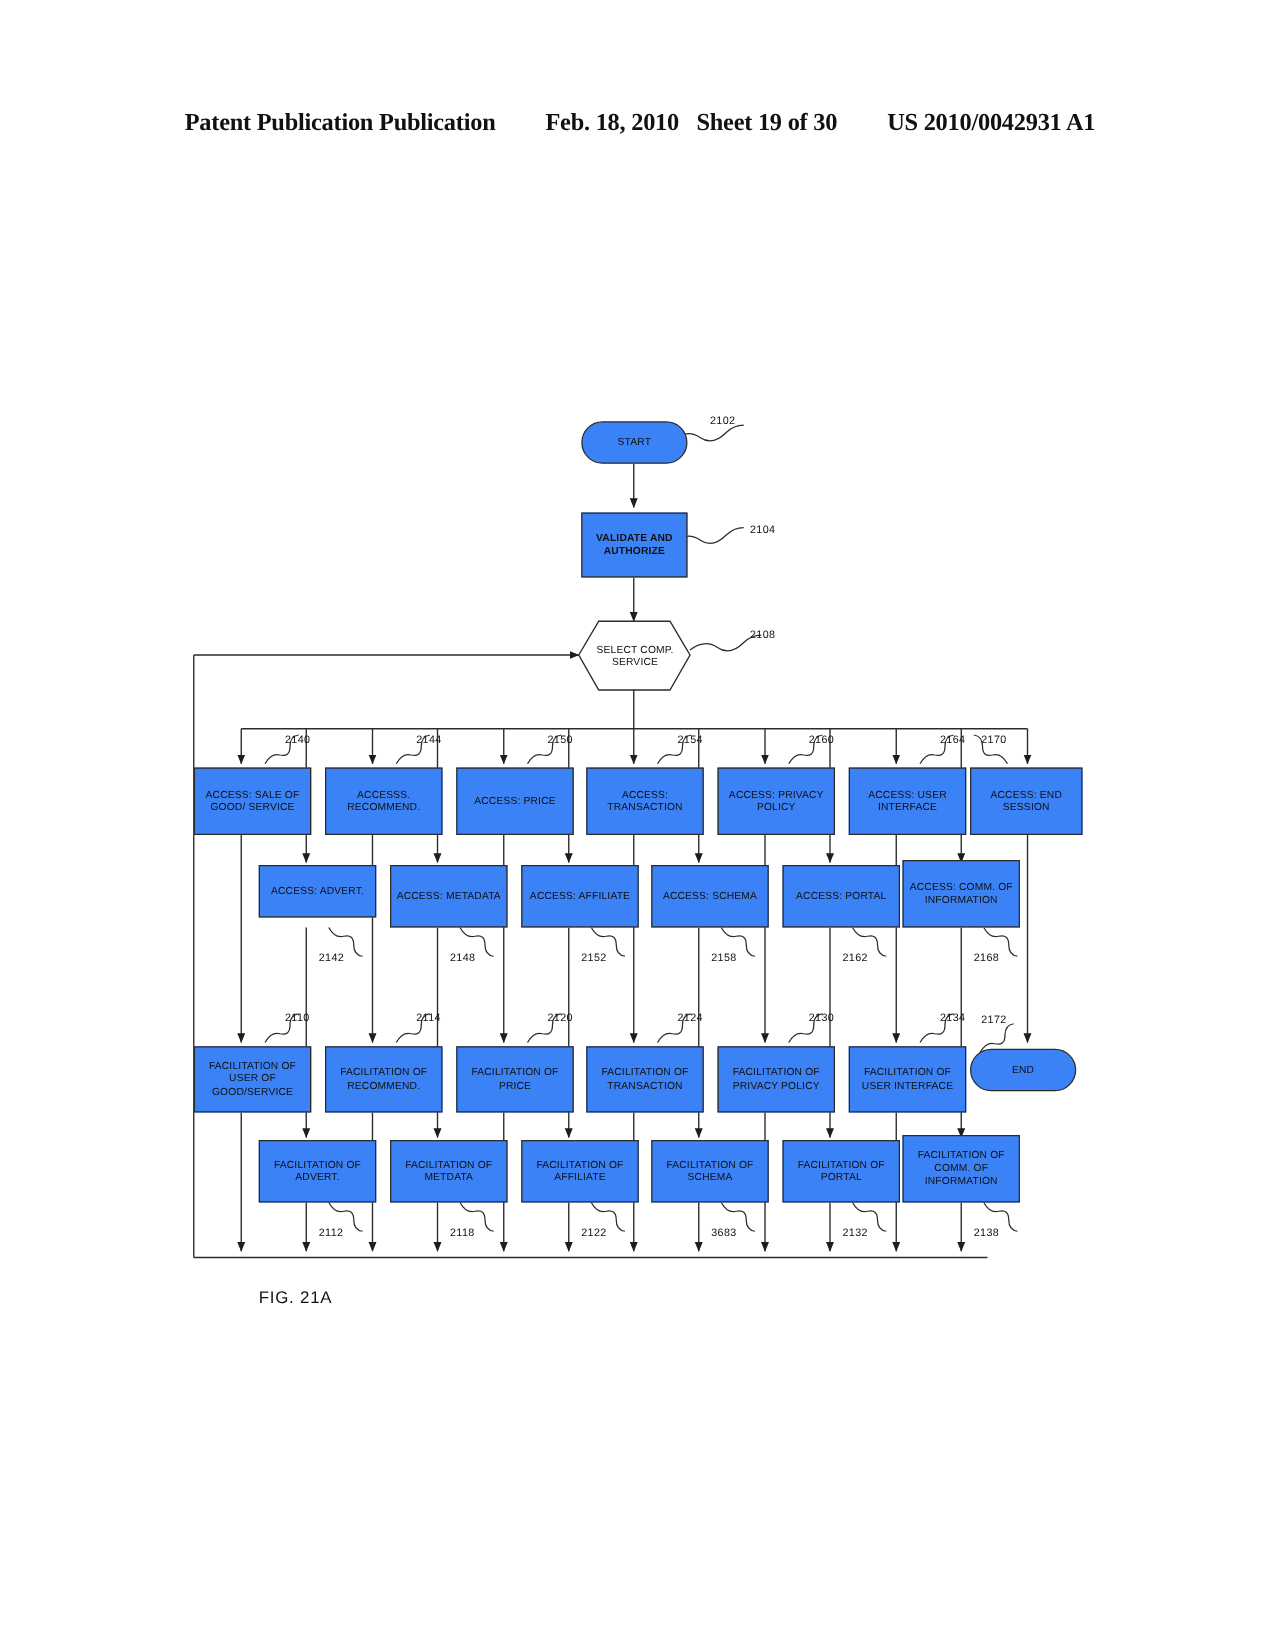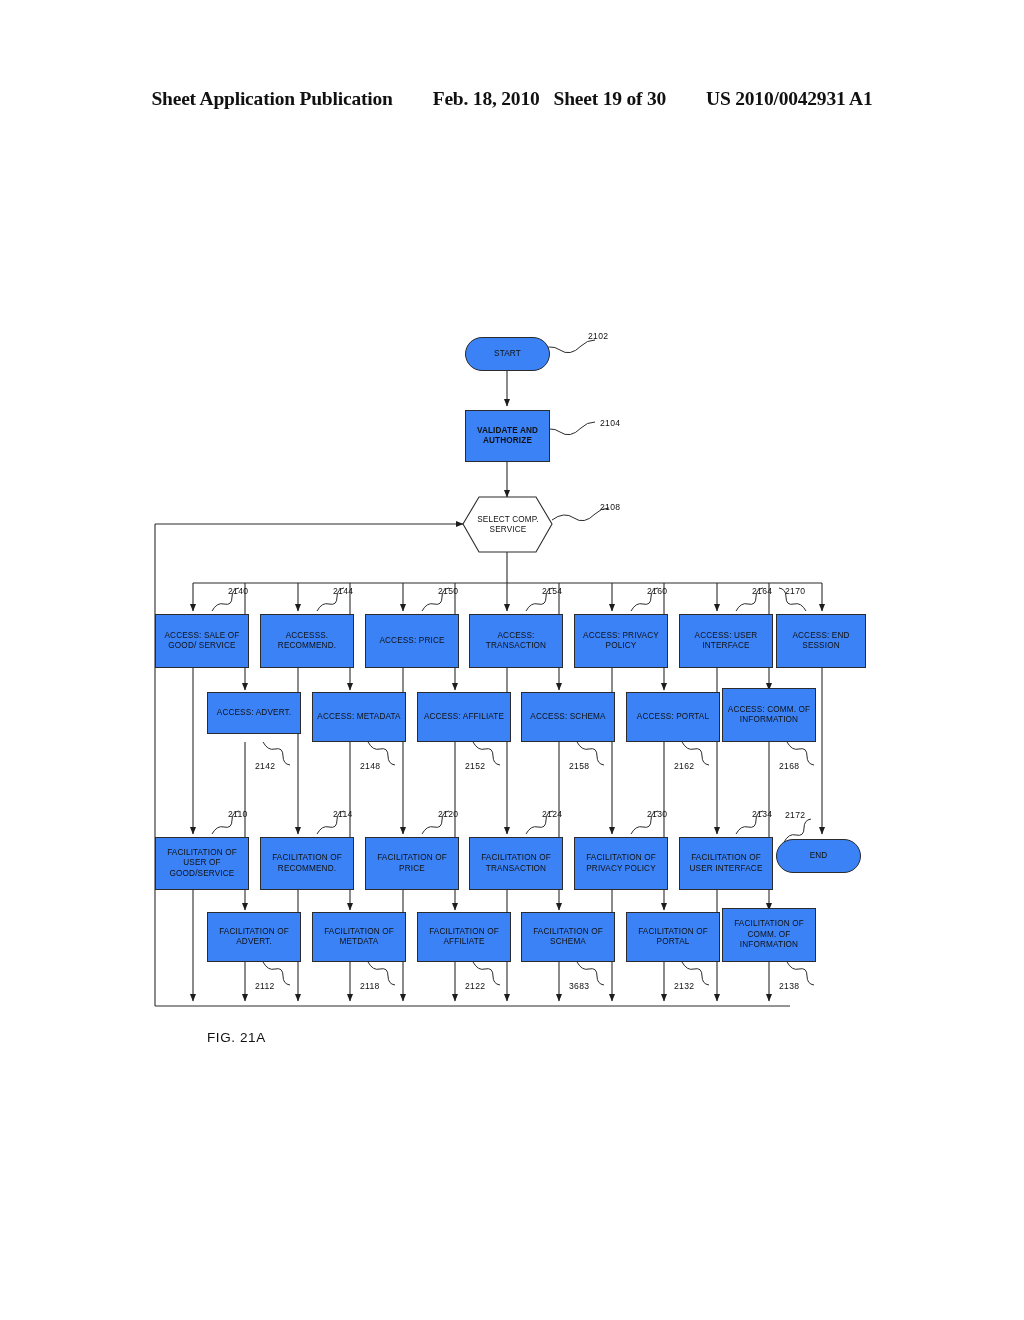--- a/index.html
+++ b/index.html
@@ -82,21 +82,21 @@
     left:207px; top:1030px;
     font-size:13.5px;
     letter-spacing:0.6px;
     color:#111;
   }
 </style>
 </head>
 <body>
 
 <div id="pub-header">
-  <span class="seg">Sheet Application Publication</span>
+  <span class="seg">Patent Publication Publication</span>
   <span class="gap-a"></span>
   <span class="seg">Feb. 18, 2010</span>
   <span class="gap-b"></span>
   <span class="seg">Sheet 19 of 30</span>
   <span class="gap-c"></span>
   <span class="seg">US 2010/0042931 A1</span>
 </div>
 
 <div id="figure">
 
@@ -202,21 +202,21 @@
       <path d="M682,962 q5,9 12,7 q8,-2 8,7 q0,8 7,9"></path>
       <path d="M787,962 q5,9 12,7 q8,-2 8,7 q0,8 7,9"></path>
     </g>
 
     <polygon points="463,524 479,497 536,497 552,524 536,552 479,552" fill="#ffffff" stroke="#2b2b2b" stroke-width="1.1"></polygon>
   </svg>
 
   <div class="node term" style="left:465px;top:337px;width:85px;height:34px;">
     <span>START</span>
   </div>
-  <div class="ref" style="left:588px;top:331px;">2102</div>
+  <div class="ref" style="left:568px;top:331px;">2102</div>
 
   <div class="node rect" style="left:465px;top:410px;width:85px;height:52px;font-weight:bold;">
     <span>VALIDATE AND AUTHORIZE</span>
   </div>
   <div class="ref" style="left:600px;top:418px;">2104</div>
 
   <div class="hexlabel" style="left:468px;top:504px;width:80px;height:42px;">
     <span>SELECT COMP. SERVICE</span>
   </div>
   <div class="ref" style="left:600px;top:502px;">2108</div>

